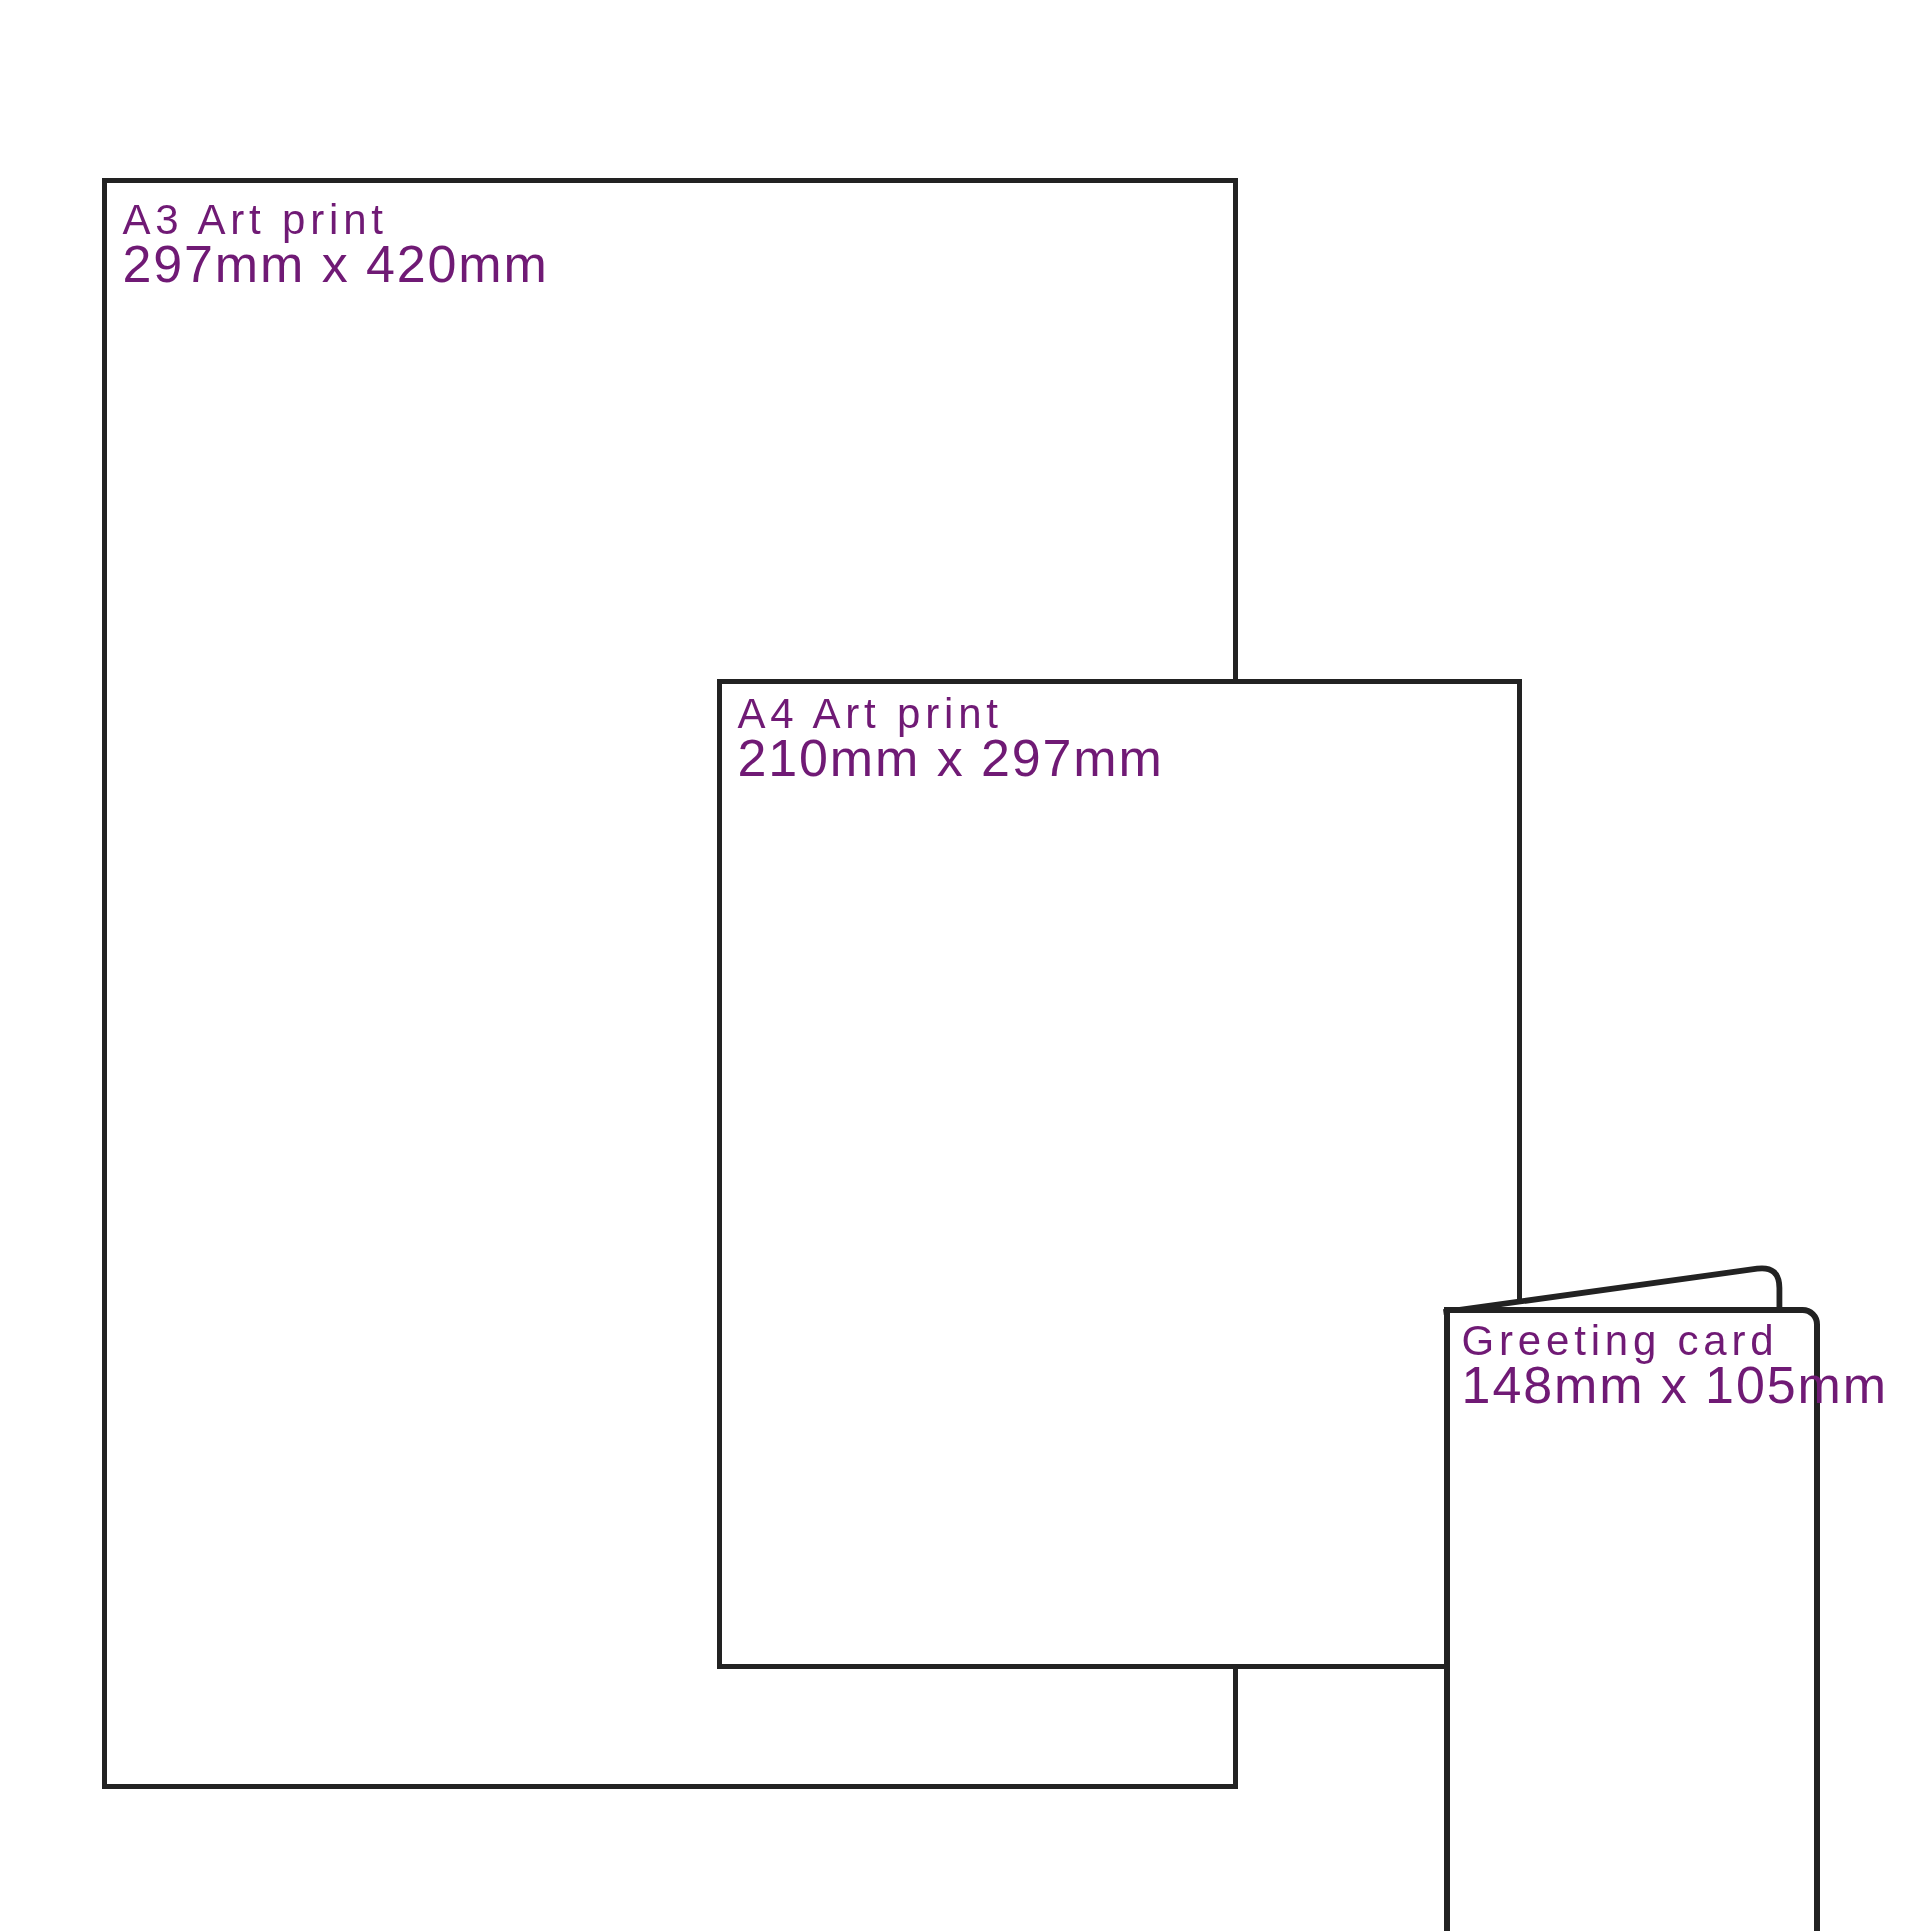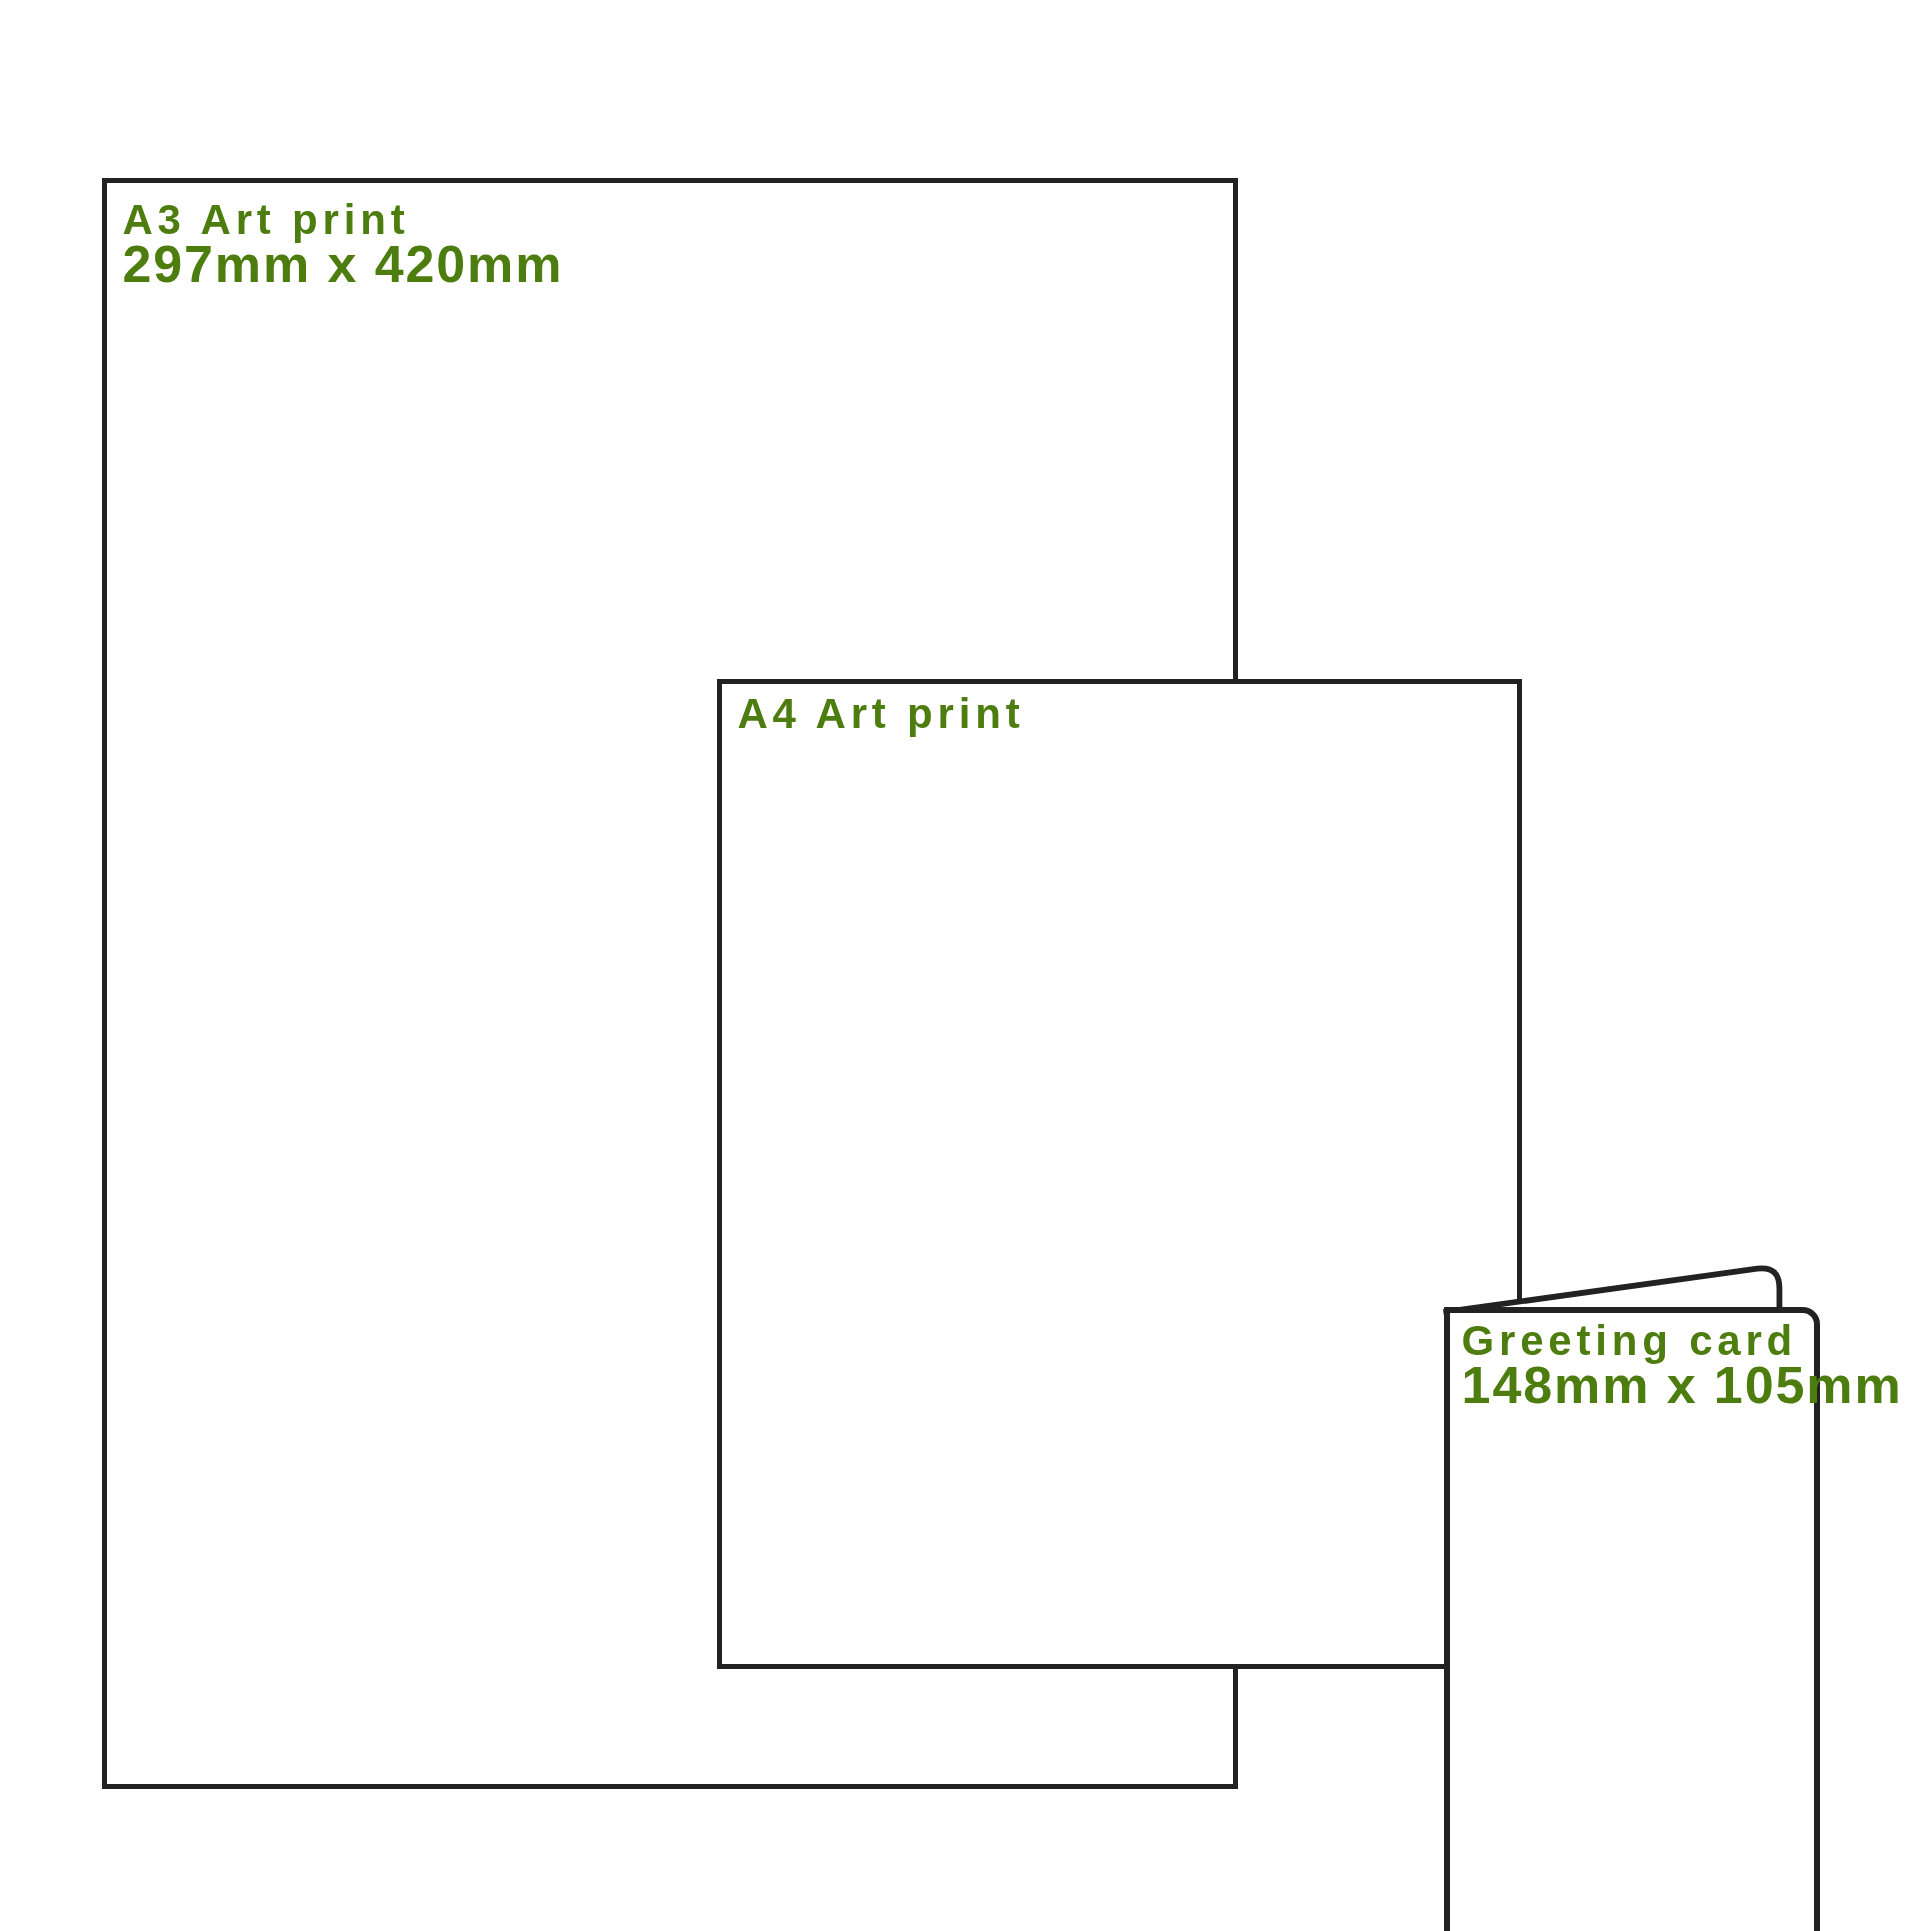--- a/index.html
+++ b/index.html
@@ -43,22 +43,22 @@
   }
   .card-front {
     left: 1444px;
     top: 1307px;
     width: 376px;
     height: 656px;
     border-width: 6.8px;
     border-radius: 0 17.4px 17.4px 0;
   }
   .label {
-    color: #4d7c0f;
-    font-weight: 700;
+    color: #701a75;
+    font-weight: 400;
     line-height: 44px;
     white-space: nowrap;
   }
   .label .title {
     font-size: 42px;
     letter-spacing: 4.8px;
   }
   .label .dims {
     font-size: 52px;
     letter-spacing: 1.9px;
@@ -86,20 +86,21 @@
   <div class="sheet sheet-a3">
     <div class="label">
       <div class="title">A3 Art print</div>
       <div class="dims">297mm x 420mm</div>
     </div>
   </div>
 
   <div class="sheet sheet-a4">
     <div class="label">
       <div class="title">A4 Art print</div>
+      <div class="dims">210mm x 297mm</div>
     </div>
   </div>
 
   <svg class="card-back-svg" viewBox="0 0 2000 2000" xmlns="http://www.w3.org/2000/svg">
     <path class="card-back-fill" d="M1497 1358 L1820 1314 Q1843 1311 1843 1334 L1843 1385 L1497 1385 Z"></path>
     <path class="card-back-line" d="M1495 1359 L1820 1314 Q1843 1311 1843 1334 L1843 1380"></path>
   </svg>
 
   <div class="sheet card-front">
     <div class="label">

